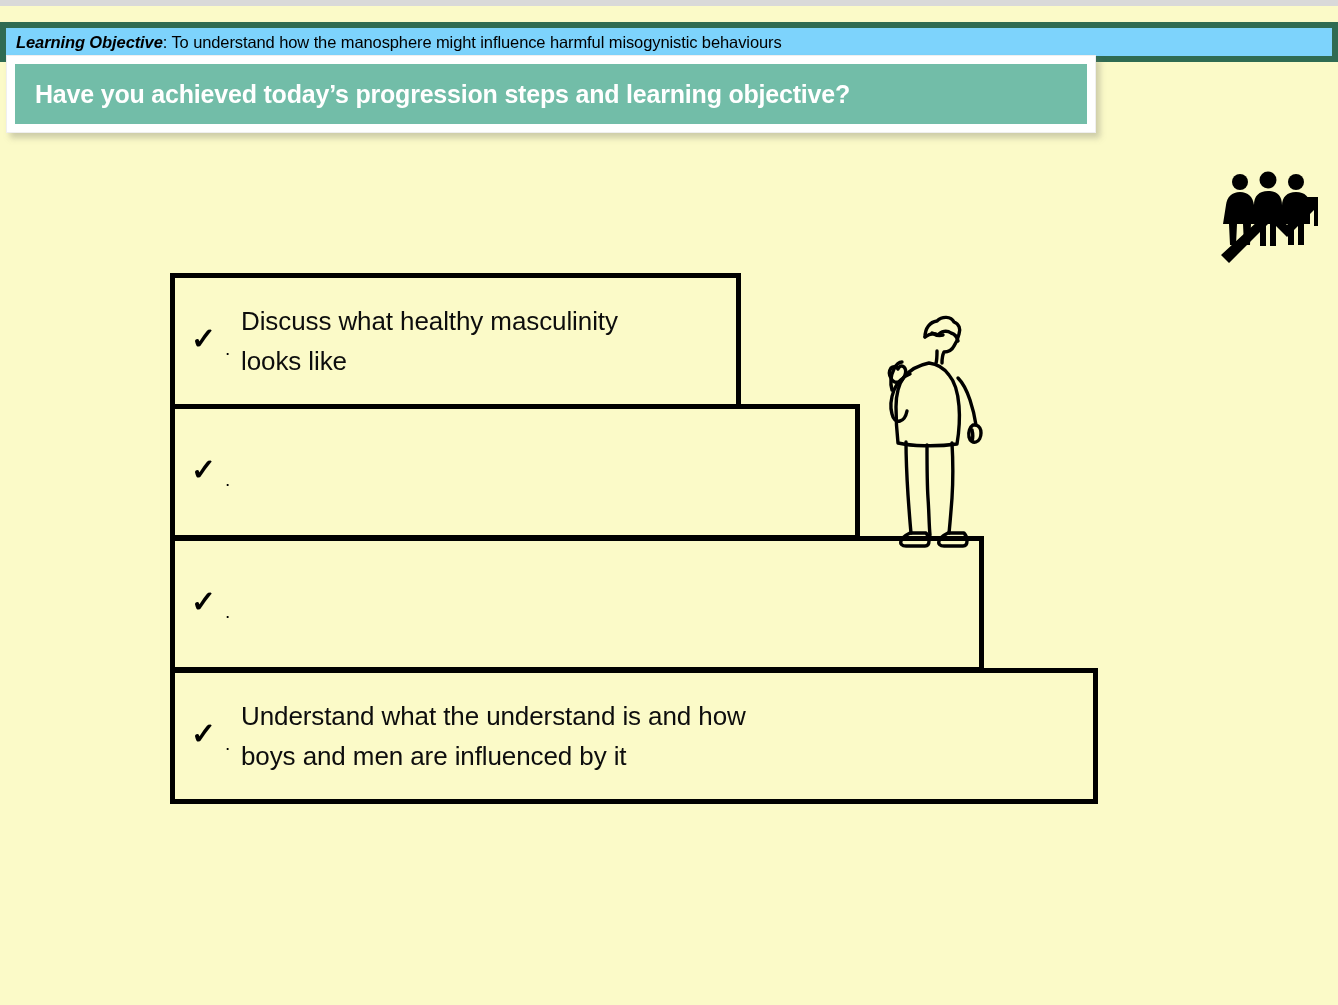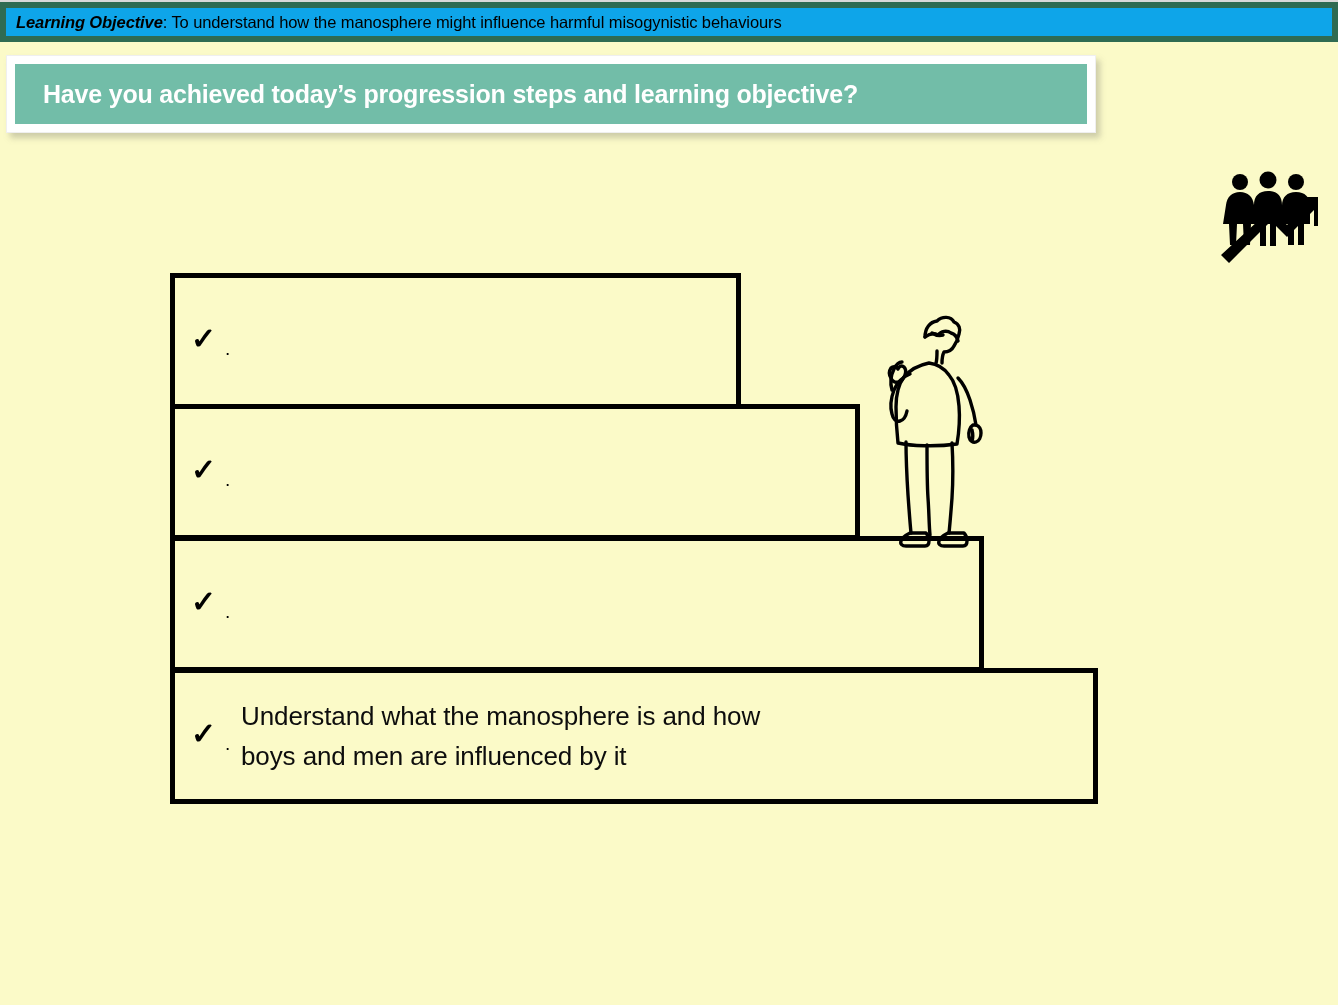--- a/index.html
+++ b/index.html
@@ -19,25 +19,25 @@
   #top-strip {
     position: absolute;
     left: 0; top: 0;
     width: 1338px; height: 6px;
     background: #d9d9d9;
   }
 
   
   #lo-banner {
     position: absolute;
-    left: 0px; top: 2px;
+    left: 0px; top: 22px;
     width: 1338px;
     height: 40px;
     box-sizing: border-box;
-    background: #0ea5e9;
+    background: #7dd3fc;
     border: 6px solid #2f6b52;
     display: flex;
     align-items: center;
   }
   #lo-text {
     padding-left: 10px;
     font-size: 16.5px;
     color: #000;
     white-space: nowrap;
     letter-spacing: -0.1px;
@@ -60,21 +60,21 @@
   }
   #title-banner-inner {
     position: absolute;
     left: 8px; top: 8px;
     right: 8px; bottom: 8px;
     background: #72bda8;
     display: flex;
     align-items: center;
   }
   #title-text {
-    padding-left: 28px;
+    padding-left: 20px;
     color: #ffffff;
     font-size: 25px;
     font-weight: bold;
     letter-spacing: -0.2px;
     white-space: nowrap;
   }
 
   
   .step-box {
     position: absolute;
@@ -162,21 +162,21 @@
   <div id="title-banner-inner">
     <div id="title-text">Have you achieved today’s progression steps and learning objective?</div>
   </div>
 </div>
 
 <div class="step-box" id="step-4">
   <div class="step-marker">
     <span class="step-check">✓</span>
     <span class="step-dot">.</span>
   </div>
-  <div class="step-text">Understand what the manosphere is and how
+  <div class="step-text">Understand what the understand is and how
 boys and men are influenced by it</div>
 </div>
 
 <div class="step-box" id="step-3">
   <div class="step-marker">
     <span class="step-check">✓</span>
     <span class="step-dot">.</span>
   </div>
 </div>
 
@@ -185,20 +185,22 @@
     <span class="step-check">✓</span>
     <span class="step-dot">.</span>
   </div>
 </div>
 
 <div class="step-box" id="step-1">
   <div class="step-marker">
     <span class="step-check">✓</span>
     <span class="step-dot">.</span>
   </div>
+  <div class="step-text">Discuss what healthy masculinity
+looks like</div>
 </div>
 
 <svg id="person-figure" viewBox="0 0 160 250">
   <g fill="none" stroke="#000000" stroke-width="3.4" stroke-linecap="round" stroke-linejoin="round">
 
     <path d="M70 37 c0 -9 5 -15 12 -16 c5 -5 14 -5 17 1 c5 2 7 7 5 12 c-1 5 -3 9 -5 12 c-2 4 -6 6 -10 6 c-2 4 -2 8 -2 11"></path>
 
     <path d="M70 37 c4 -3 9 -4 13 -2 c3 -4 9 -5 13 -2 c4 1 6 4 7 8"></path>
     <path d="M77 33 c3 2 7 3 11 2"></path>
 

